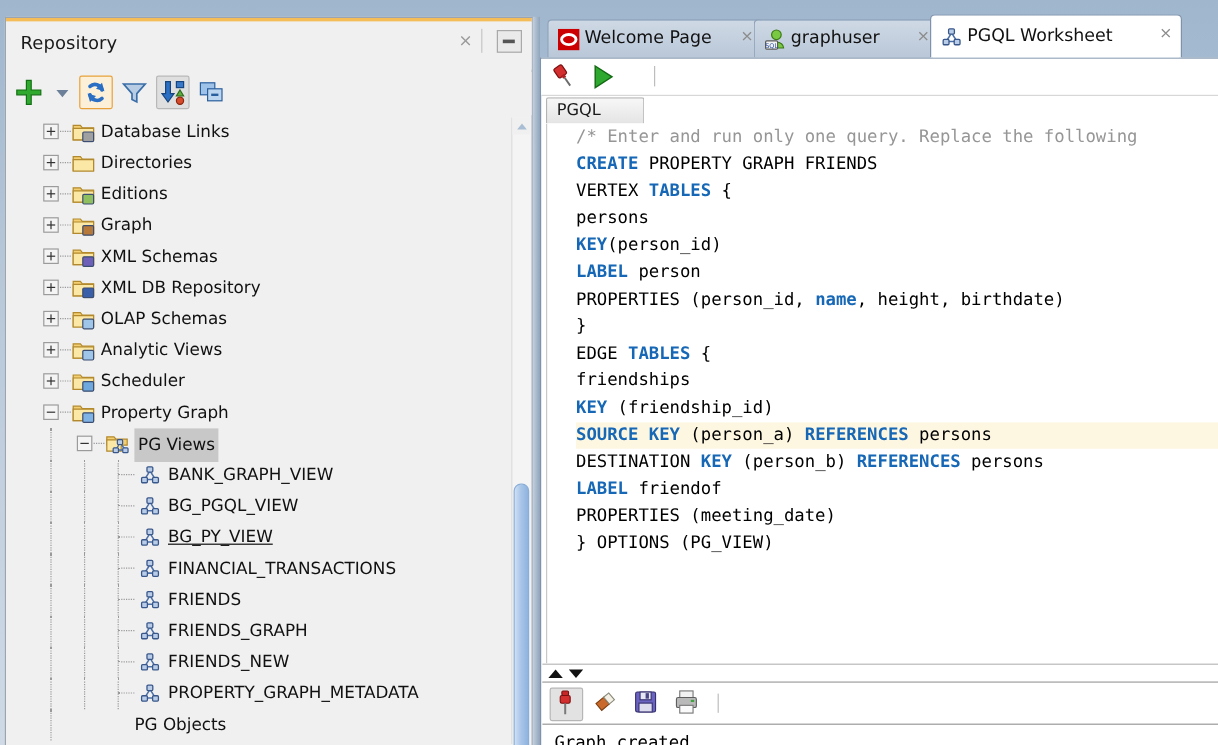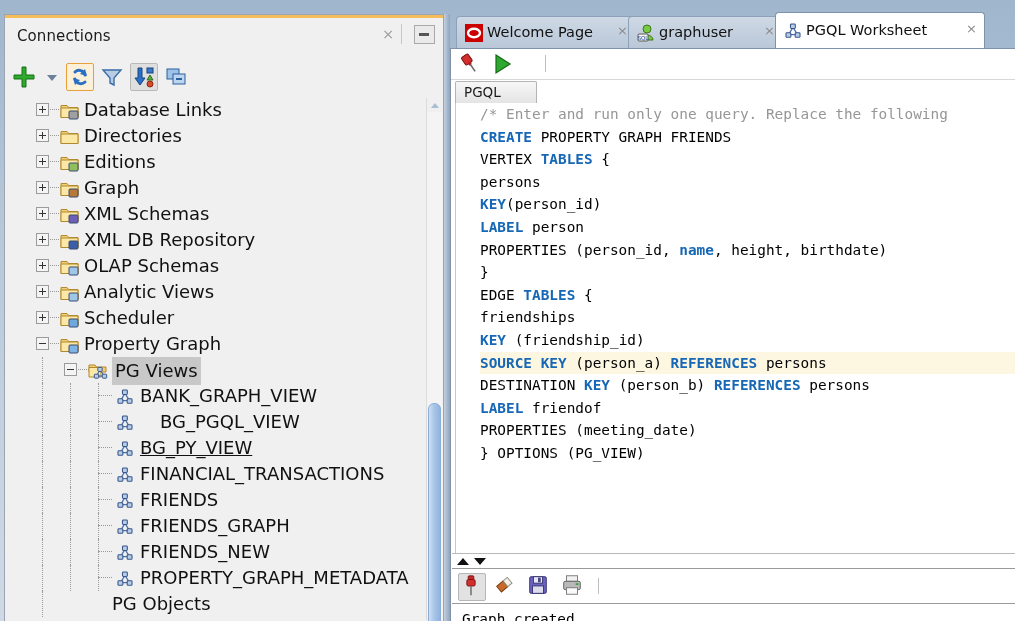--- a/index.html
+++ b/index.html
@@ -89,21 +89,21 @@
     position: absolute; left: 1px; top: 82px;
     width: 424px; bottom: 0;
     overflow: hidden;
     background: #f0f0f0;
   }
   .row {
     position: relative;
     height: 26px;
     line-height: 26px;
     white-space: nowrap;
-    font-size: 18px;
+    font-size: 14px;
     color: #111;
     text-align: center;
   }
   .row .lbl { position: absolute; white-space: nowrap; }
   .row .lbl.sel {
     background: #c8c8c8;
     padding: 1px 3px;
   }
   .expander {
     position: absolute; width: 13px; height: 13px;
@@ -302,21 +302,21 @@
 </style>
 </head>
 <body>
 
 <div id="app">
 
   <div id="left-dock">
     <div id="left-accent"></div>
 
     <div id="panel-titlebar">
-      <div id="panel-title">Connections</div>
+      <div id="panel-title">Repository</div>
       <div id="panel-close">×</div>
       <div id="panel-divider"></div>
       <div id="panel-minimize"></div>
     </div>
 
     <div id="conn-toolbar">
 
       <div class="tbtn" style="left:5px">
         <svg width="28" height="28" viewBox="0 0 28 28">
           <g transform="translate(4,4)">
@@ -516,21 +516,21 @@
       <path d="M10 6 L5 14"></path>
                 <path d="M10 6 L15 14"></path>
                 <path d="M5 14 L15 14"></path>
     </g>
     <g fill="#b9cde8" stroke="#39578a" stroke-width="1.2">
       <rect x="7.2" y="2.2" width="5.4" height="5" rx="1"></rect>
       <rect x="2.2" y="12" width="5.4" height="5" rx="1"></rect>
       <rect x="12.4" y="12" width="5.4" height="5" rx="1"></rect>
     </g>
   </svg></div>
-          <span class="lbl" style="left: 134px; margin-left: 20px;">BG_PGQL_VIEW</span>
+          <span class="lbl" style="left: 134px;">BG_PGQL_VIEW</span>
         </div>
         <div class="row">
           <div class="vline" style="left: 36px;"></div>
           <div class="vline" style="left: 64px;"></div>
           <div class="vline" style="left: 92px;"></div>
           <div class="dots" style="left: 92px; width: 14px;"></div>
           <div class="ico" style="left: 110px;"><svg width="18" height="18" viewBox="0 0 20 20">
     <g stroke="#4a6fa8" stroke-width="1.4" fill="none">
       <path d="M10 6 L5 14"></path>
                 <path d="M10 6 L15 14"></path>

